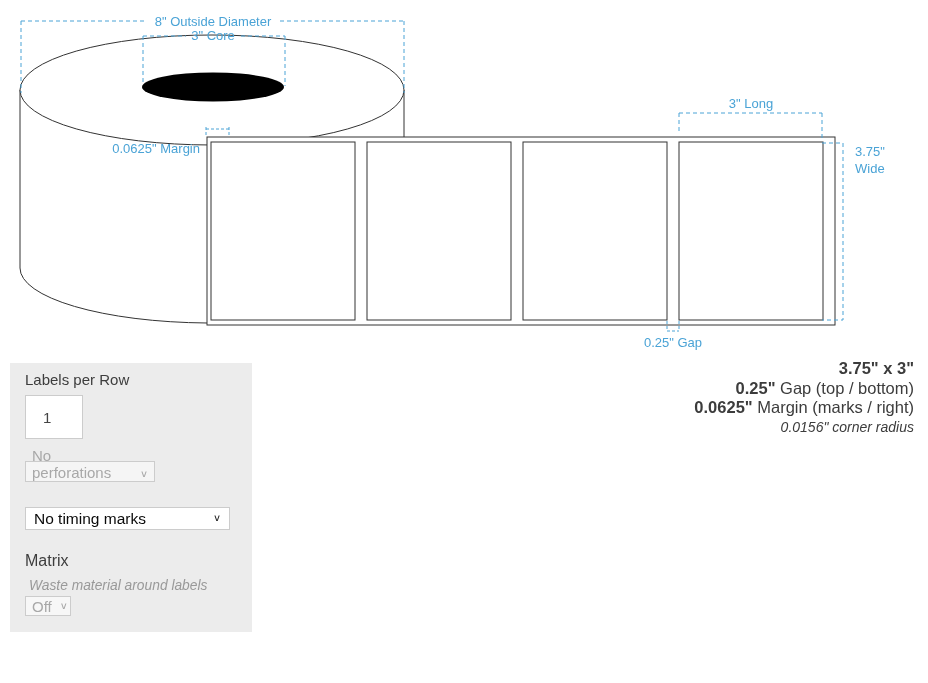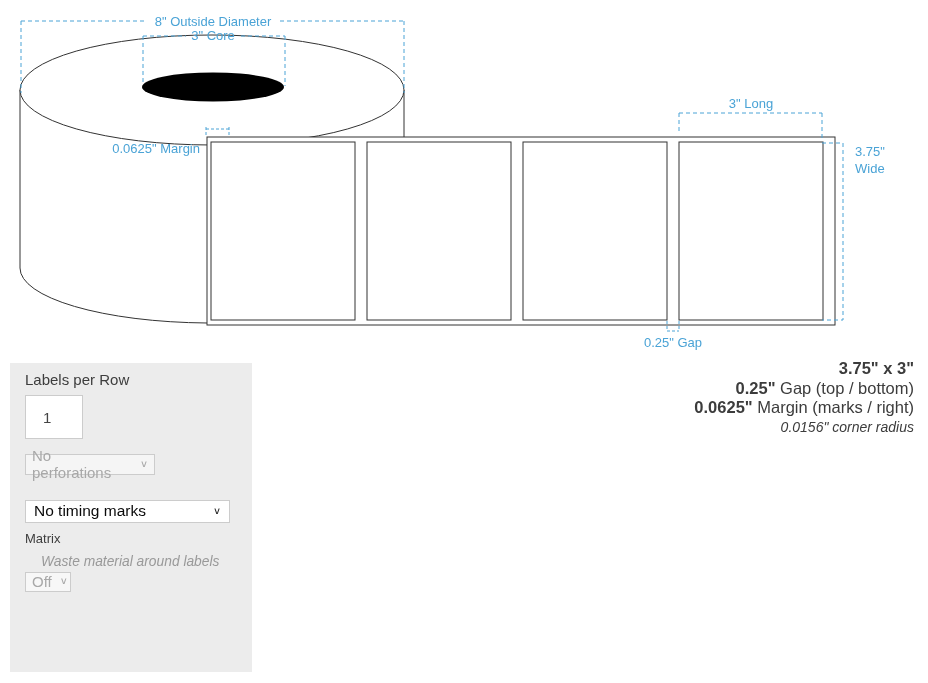--- a/index.html
+++ b/index.html
@@ -6,40 +6,40 @@
   #stage{position:relative;width:928px;height:683px;background:#fff;overflow:hidden;
          font-family:"Liberation Sans", sans-serif;color:#3e3e3e;}
   
   #diagram{position:absolute;left:0;top:0;}
   .shape{fill:#fff;stroke:#333;stroke-width:1;}
   .core{fill:#000;stroke:none;}
   .dim{stroke:#4aa3d6;stroke-width:1;fill:none;stroke-dasharray:4 3;}
   .dim-sm{stroke:#4aa3d6;stroke-width:1;fill:none;stroke-dasharray:3 2;}
   .dimtxt{fill:#4aa3d6;font-size:13px;font-family:"Liberation Sans", sans-serif;}
   
-  #panel{position:absolute;left:10px;top:363px;width:242px;height:309px;background:#ececec;
+  #panel{position:absolute;left:10px;top:363px;width:242px;height:269px;background:#ececec;
          box-sizing:border-box;padding:8px 10px 15px 15px;}
   .pf-label{font-size:15px;color:#3d3d3d;}
   #lpr-input{display:block;width:58px;height:44px;box-sizing:border-box;border:1px solid #ccc;
              background:#fff;font-family:"Liberation Sans", sans-serif;font-size:15px;color:#444;
              padding-left:17px;margin:7px 0 8px 0;outline:none;}
   .sel{box-sizing:border-box;border:1px solid #ccc;display:flex;align-items:center;
        justify-content:space-between;cursor:default;}
   .sel .chev{font-size:11px;transform:scaleY(.85);margin-left:8px;}
   #sel-perforations{width:130px;height:21px;background:#f5f5f5;color:#a8a8a8;font-size:15px;
-                    padding:0 6px;margin:6px 0 2px 0;display:inline-flex;}
+                    padding:0 6px;margin:6px 0 2px 0;display:inline-flex;align-items:flex-end;}
   #sel-timing{width:205px;height:23px;background:#fff;color:#0a0a0a;font-size:15.5px;
               padding:0 8px;margin:23px 0 4px 0;}
   #sel-timing .chev{color:#222;}
   #sel-matrix{width:46px;height:20px;background:#f7f7f7;color:#a8a8a8;font-size:15px;
               padding:0 6px;margin:3px 0 0 0;display:inline-flex;}
   .note{font-style:italic;color:#999;font-size:13.8px;line-height:16.6px;width:222px;}
-  .desc{font-style:italic;color:#999;font-size:13.8px;margin:8px 0 0 16px;}
+  .desc{font-style:italic;color:#999;font-size:13.8px;margin:8px 0 0 4px;}
   #lbl-timing{margin-top:2px;display:block;}
-  #lbl-matrix{margin-top:8px;display:block;font-size:13px;}
+  #lbl-matrix{margin-top:22px;display:block;font-size:16px;}
   
   #specs{position:absolute;right:14px;top:359px;text-align:right;font-size:16.5px;
          line-height:19.5px;color:#3c3c3c;}
   #specs .b{font-weight:700;}
   #specs .cr{font-style:italic;font-size:14px;}
 </style>
 </head>
 <body>
 
 <div id="stage">

